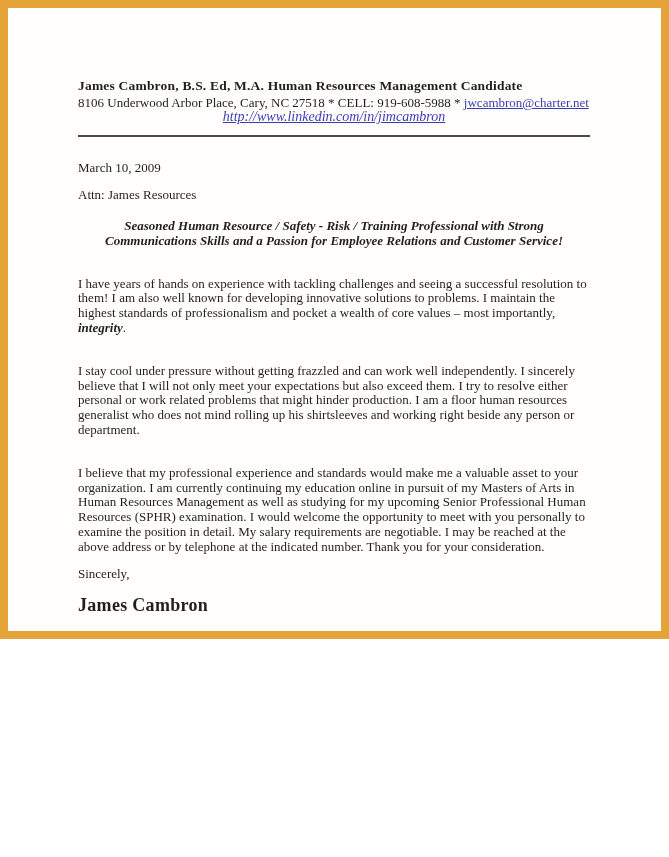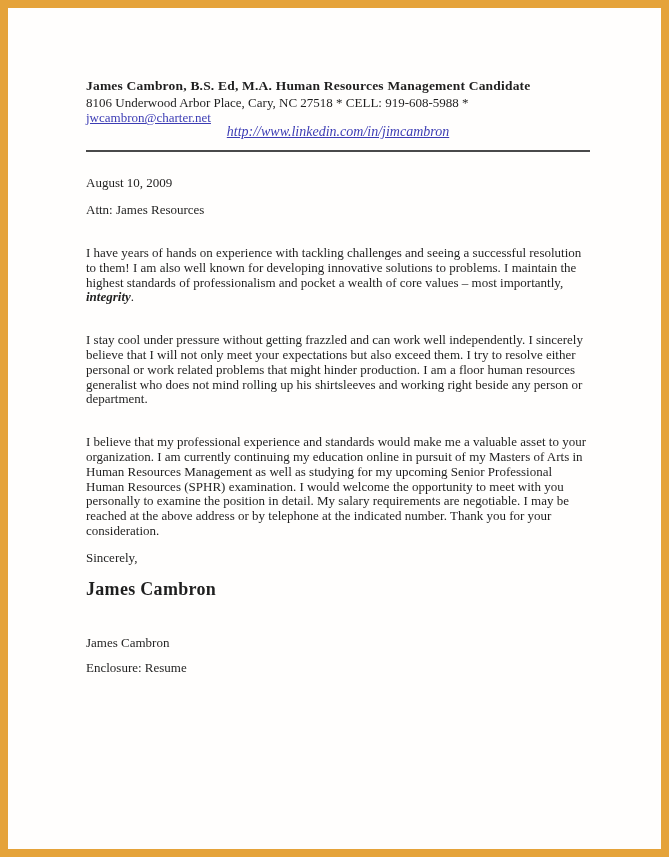--- a/index.html
+++ b/index.html
@@ -1,26 +1,25 @@
 <!DOCTYPE html>
 <html><head>
 <meta charset="utf-8">
 <style>
   html, body { margin: 0; padding: 0; background: #ffffff; }
   .page {
     position: relative;
     width: 669px;
-    height: 857px;
+    height: 639px;
     box-sizing: border-box;
     border: 8px solid #E5A33A;
     background: #fffefd;
     overflow: hidden;
     font-family: "Liberation Serif", "DejaVu Serif", serif;
     color: #1f1f1f;
-    padding-left: 8px;
   }
   .content {
     padding: 70px 71px 0 70px;
   }
   .name-line {
     font-size: 13.5px;
     font-weight: bold;
     line-height: 16px;
     letter-spacing: 0.2px;
   }
@@ -80,25 +79,26 @@
       <div class="contact-line">
         <span>8106 Underwood Arbor Place, Cary, NC 27518 * CELL: 919-608-5988 * </span><a class="link" href="#">jwcambron@charter.net</a>
       </div>
       <div class="linkedin-line">
         <a class="link italic" href="#">http://www.linkedin.com/in/jimcambron</a>
       </div>
       <div class="rule"></div>
     </header>
 
     <main>
-      <p class="date">August 10, 2009</p>
+      <p class="date">March 10, 2009</p>
 
       <p>Attn: James Resources</p>
 
 
+      <p class="headline">Seasoned Human Resource / Safety - Risk / Training Professional with Strong Communications Skills and a Passion for Employee Relations and Customer Service!</p>
 
       <p class="body-para"><span>I have years of hands on experience with tackling challenges and seeing a successful resolution to them! I am also well known for developing innovative solutions to problems.  I maintain the highest standards of professionalism and pocket a wealth of core values – most importantly, </span><span class="emph">integrity</span><span>.</span></p>
 
       <p class="body-para">I stay cool under pressure without getting frazzled and can work well independently. I sincerely believe that I will not only meet your expectations but also exceed them. I try to resolve either personal or work related problems that might hinder production. I am a floor human resources generalist who does not mind rolling up his shirtsleeves and working right beside any person or department.</p>
 
       <p class="body-para">I believe that my professional experience and standards would make me a valuable asset to your organization.  I am currently continuing my education online in pursuit of my Masters of Arts in Human Resources Management as well as studying for my upcoming Senior Professional Human Resources (SPHR) examination. I would welcome the opportunity to meet with you personally to examine the position in detail. My salary requirements are negotiable. I may be reached at the above address or by telephone at the indicated number. Thank you for your consideration.</p>
 
       <p class="closing">Sincerely,</p>
 
       <div class="signature">James Cambron</div>

